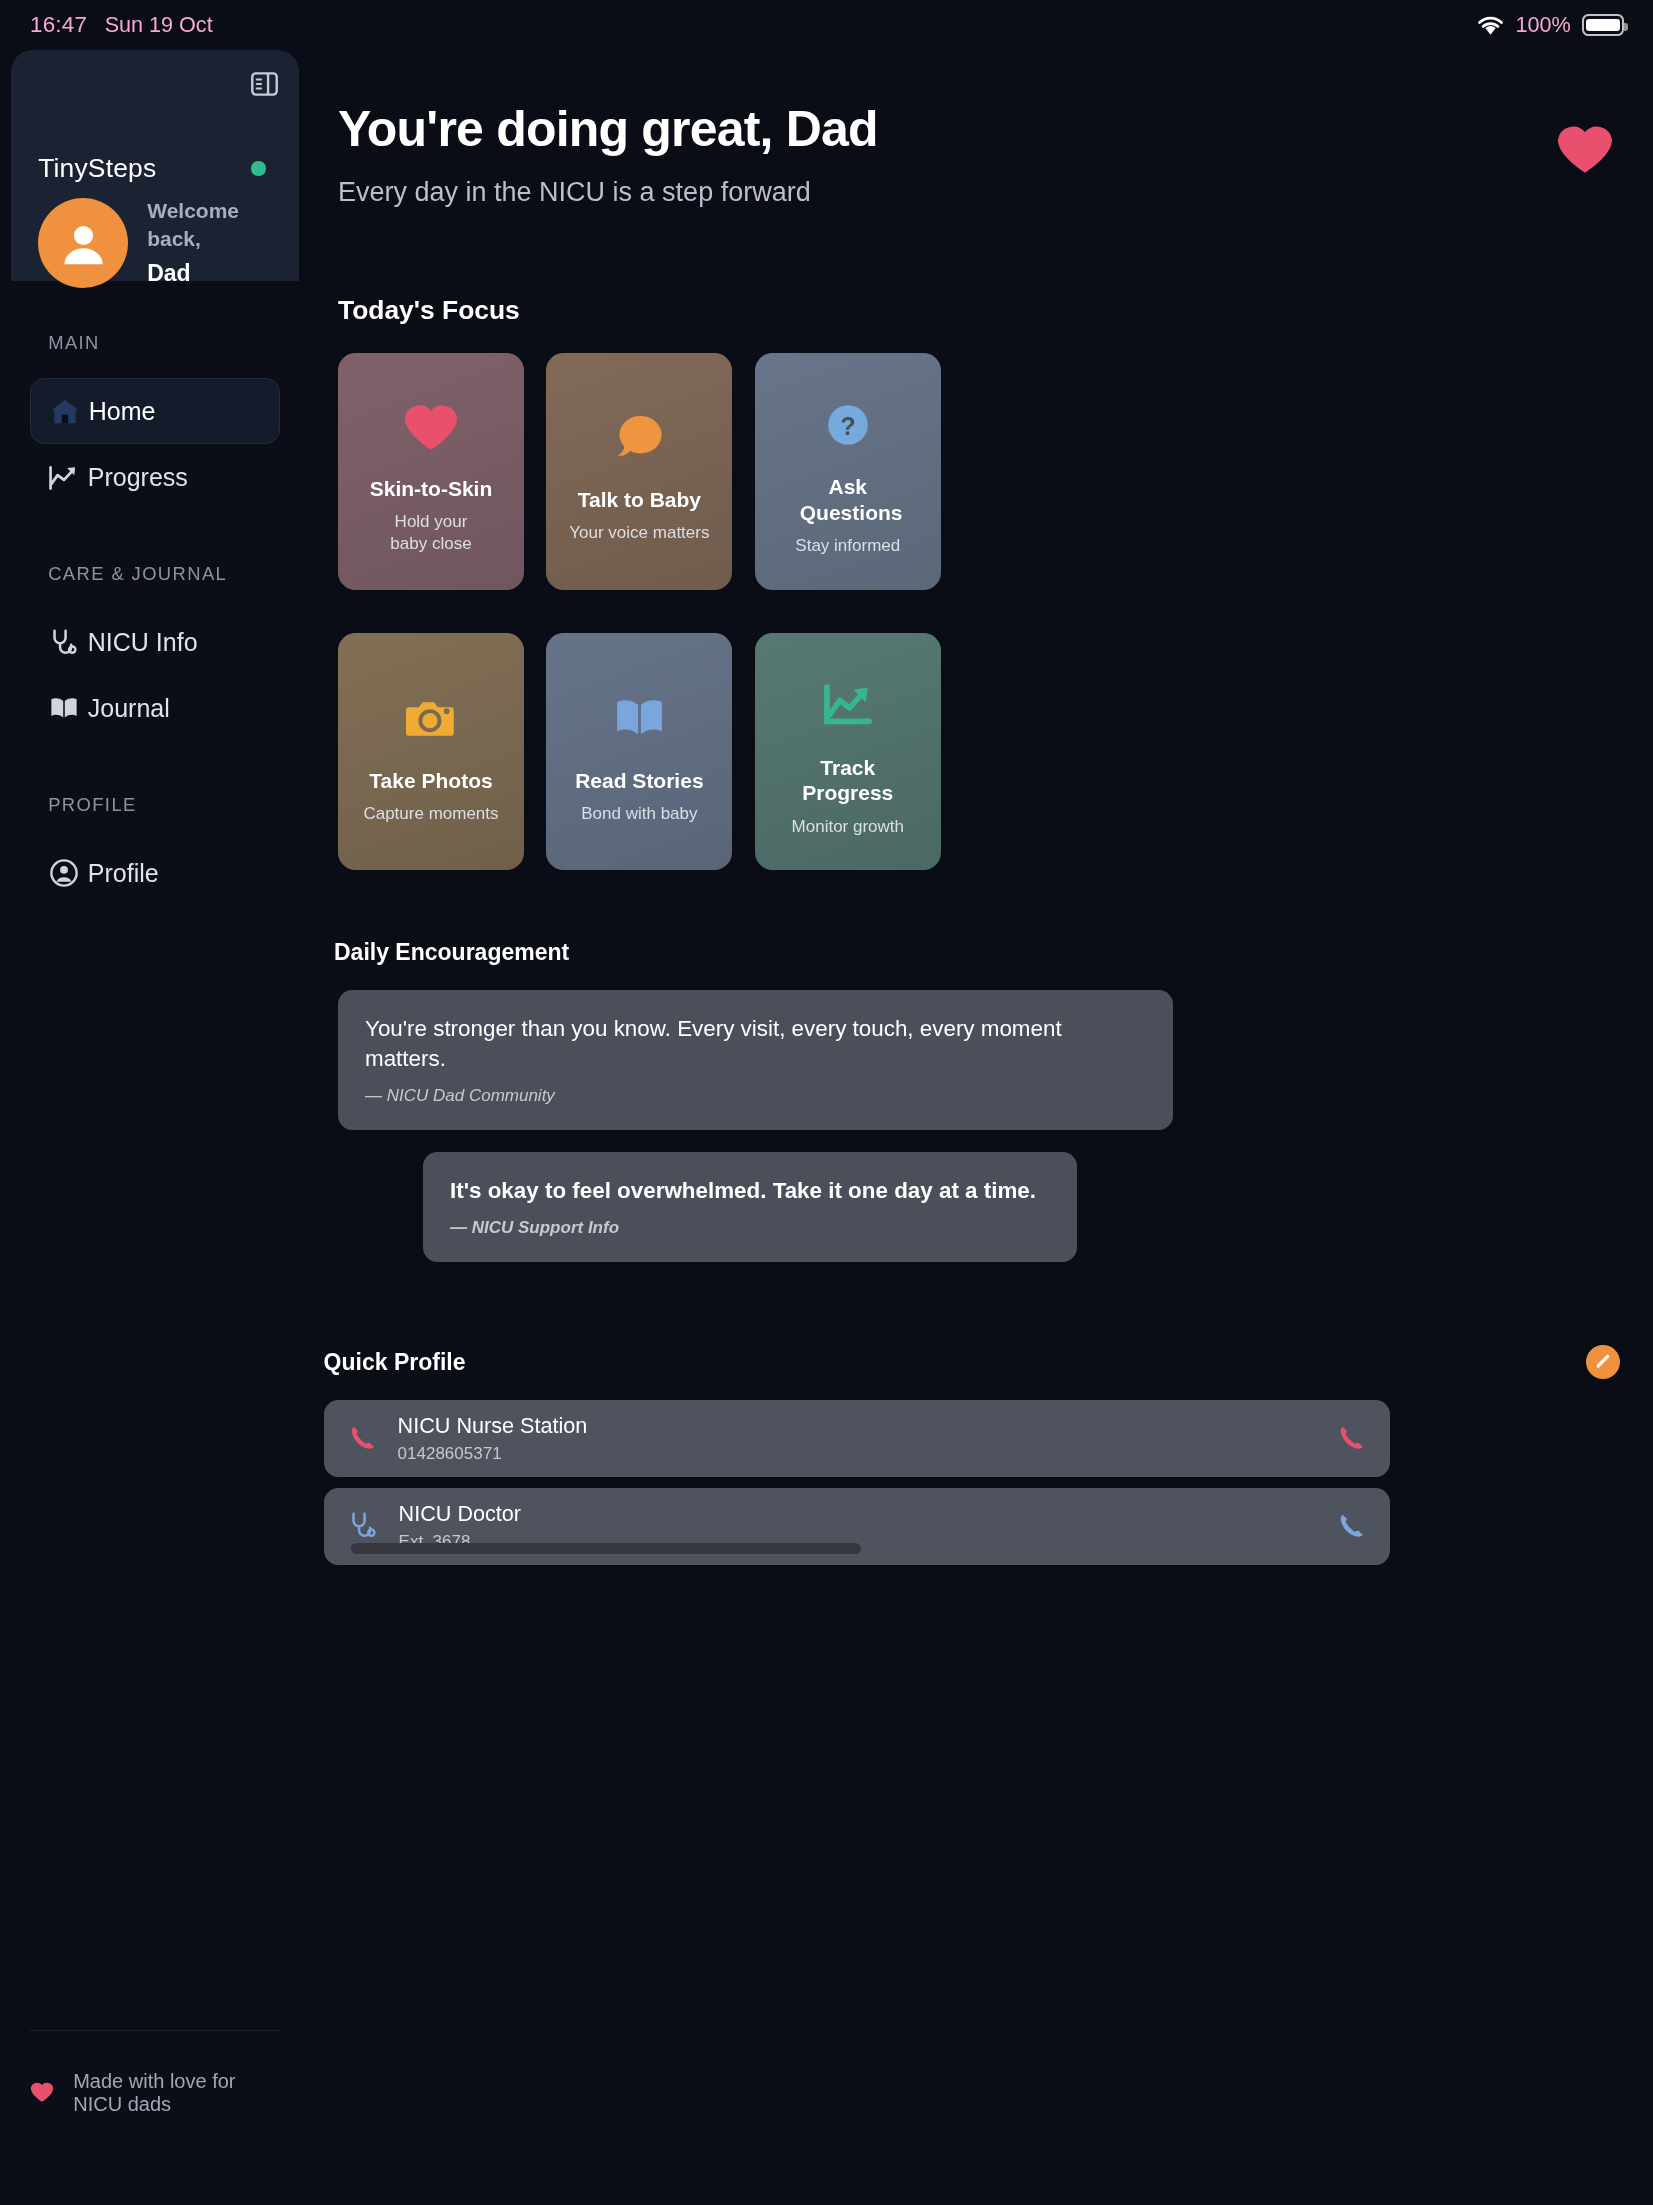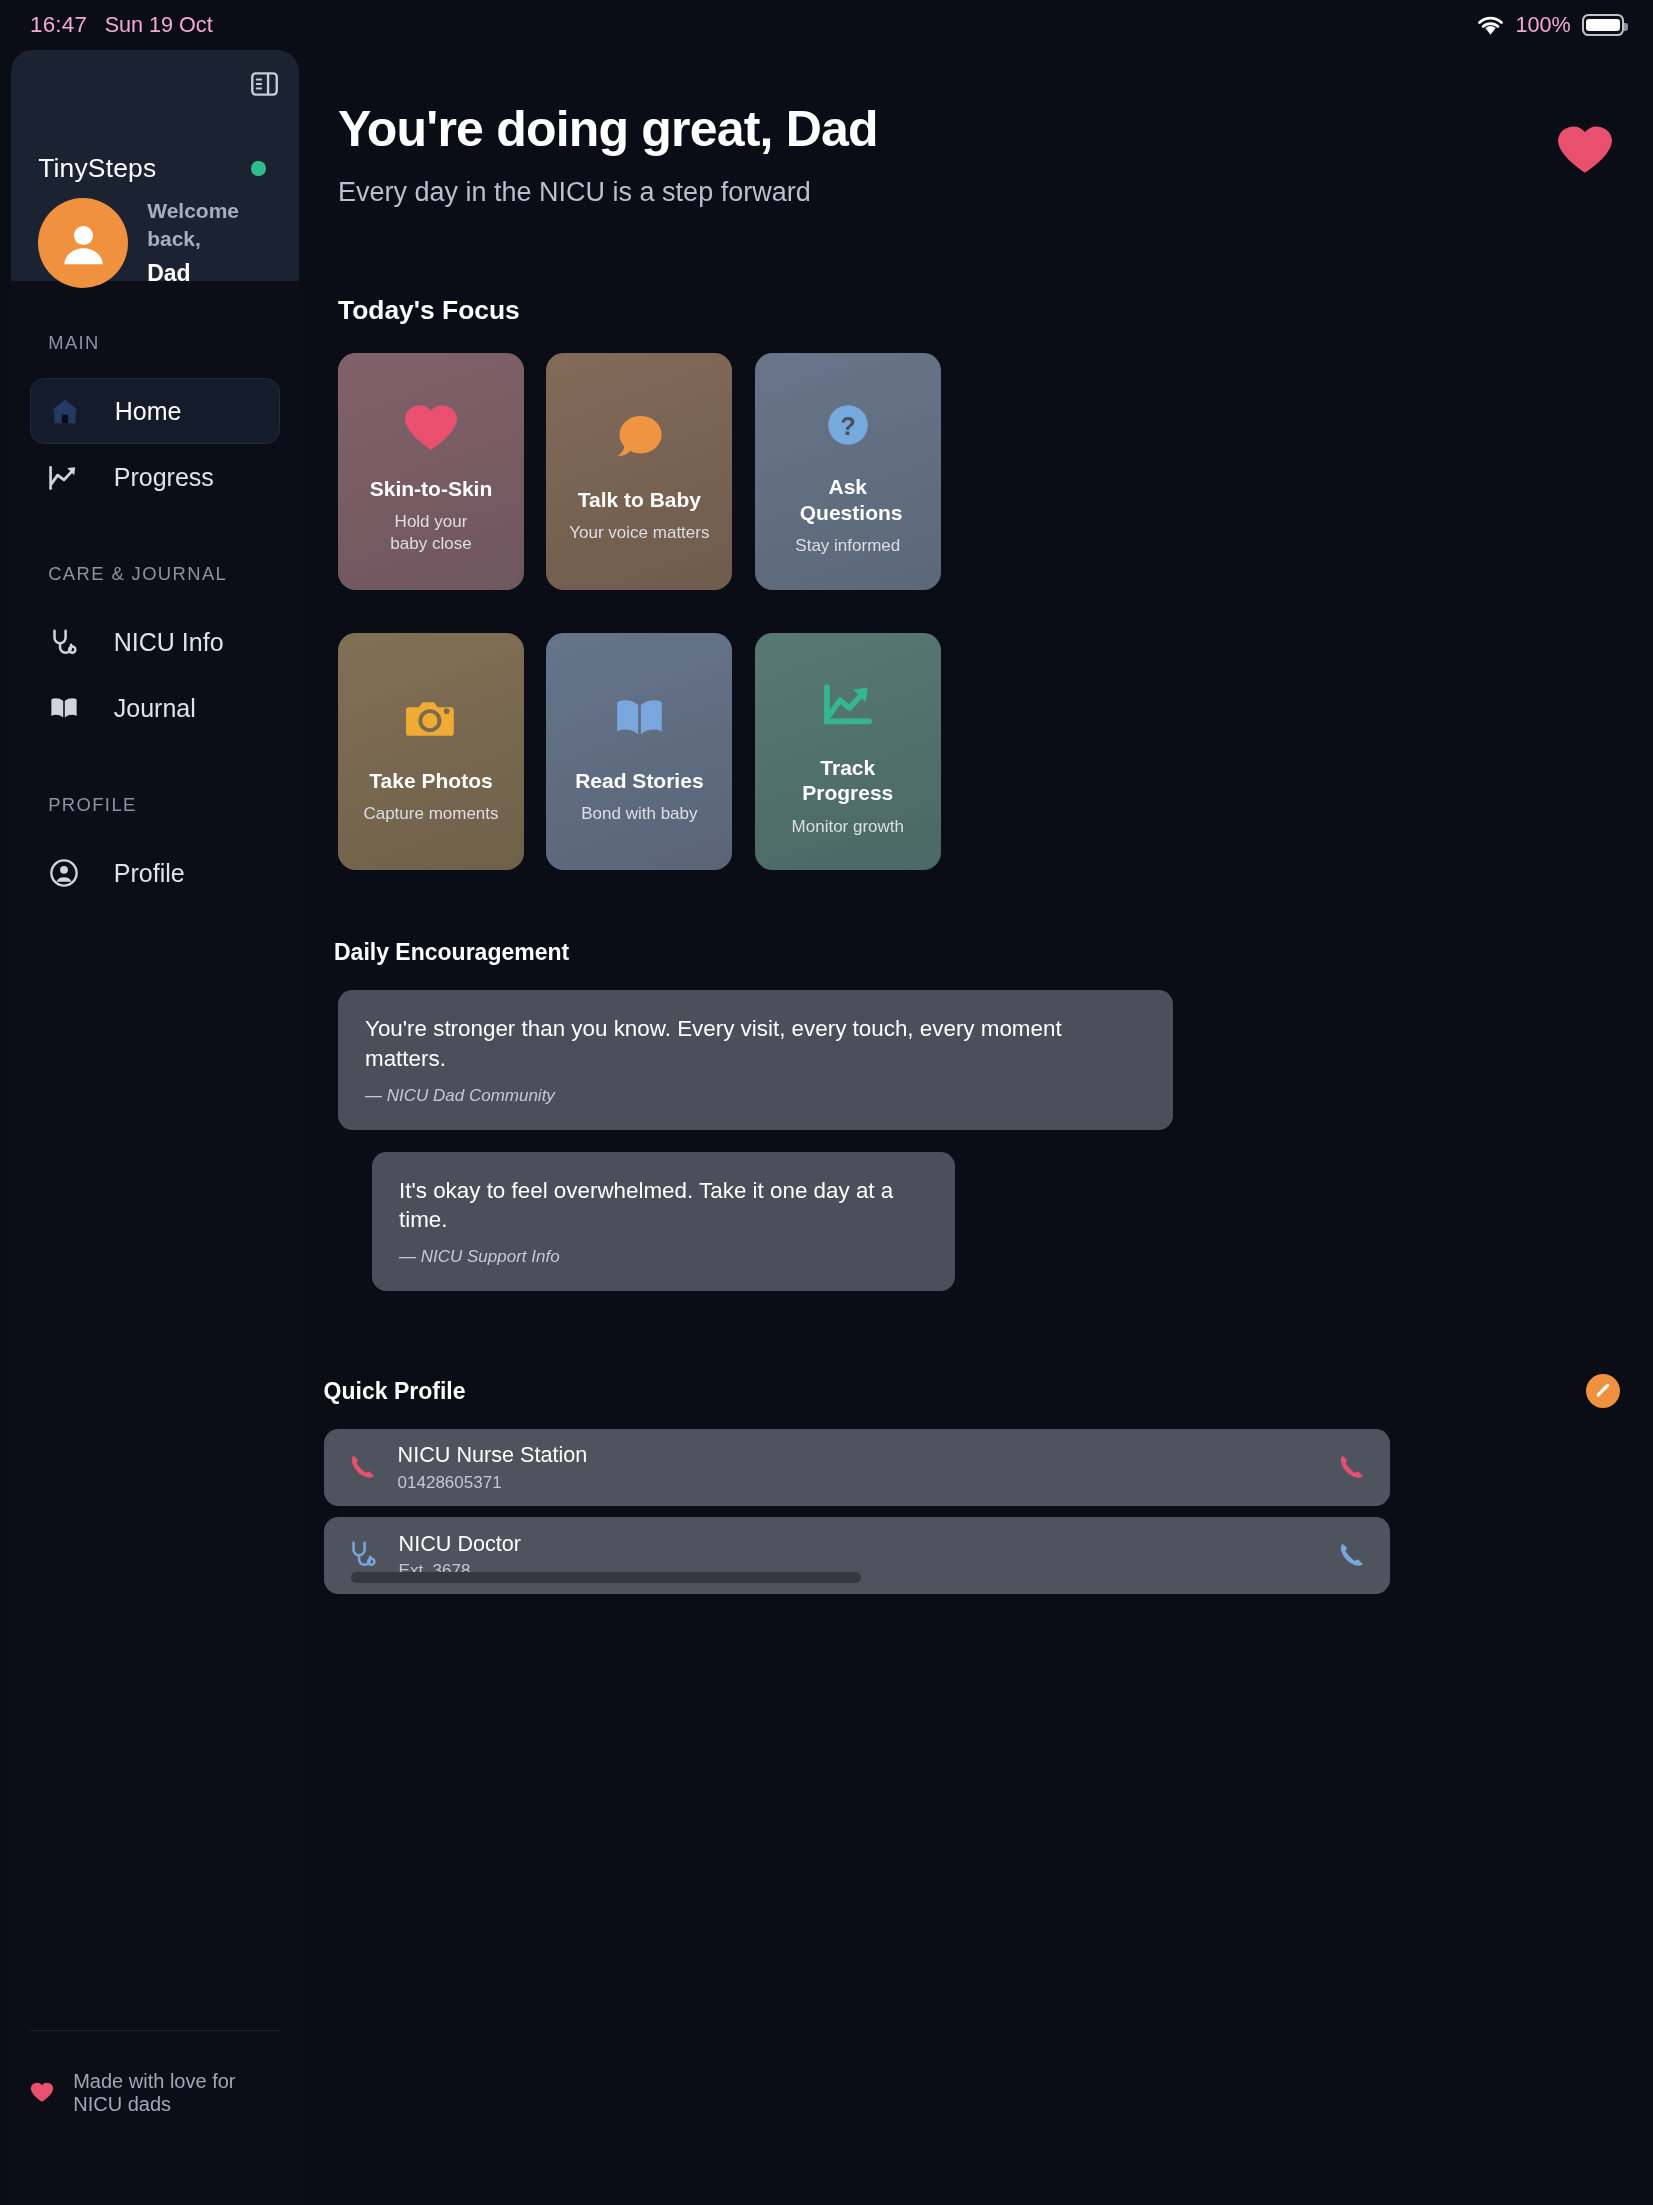--- a/index.html
+++ b/index.html
@@ -75,21 +75,21 @@
   .welcome-wrap { line-height: 1.35; }
   .welcome-sm { color: #a7aebd; font-size: 21px; max-width: 120px; font-weight: bold; }
   .welcome-name { color: #ffffff; font-size: 23px; font-weight: bold; margin-top: 4.8px; }
 
   .navsec-label {
     color: #8d93a1; font-size: 18.4px; letter-spacing: 1.4px;
     padding: 0 0 0 37px;
   }
   .navlist { padding: 0 19px; }
   .navitem {
-    display: flex; align-items: center; gap: 34px;
+    display: flex; align-items: center; gap: 8px;
     height: 66px; padding: 0 17.6px; border-radius: 14.4px;
     color: #dfe3ea; font-size: 25px;
   }
   .navitem .ico { width: 32px; display: flex; justify-content: center; align-items: center; }
   .navitem.active {
     background: #141b2b;
     border: 0.8px solid #222b3d;
     color: #ffffff;
   }
   .sb-footer {
@@ -138,21 +138,21 @@
   .sub-title {
     color: #ffffff; font-size: 23px; font-weight: bold; margin: 69px 0 24px 20px;
   }
   .quote {
     background: #4b4f59; border-radius: 14.4px;
     padding: 24px 27px 24px 27px;
   }
   .quote .qtext { color: #ffffff; font-size: 22.4px; line-height: 1.3; }
   .quote .qattr { color: #c5c9d1; font-size: 17px; font-style: italic; margin-top: 13px; }
   .quote-a { margin-left: 24px; width: 835px; }
-  .quote-b { margin-left: 58px; width: 583px; margin-top: 22.4px; }
+  .quote-b { margin-left: 109px; width: 654px; margin-top: 22.4px; font-weight: bold; }
 
   .qc-head {
     display: flex; align-items: center;
     margin: 83px 0 21px 9.6px; padding-right: 34px;
   }
   .qc-head .t { color: #fff; font-size: 23px; font-weight: bold; }
   .edit-fab {
     margin-left: auto; width: 34px; height: 34px; border-radius: 50%;
     background: #f0913f; display: flex; align-items: center; justify-content: center;
   }

